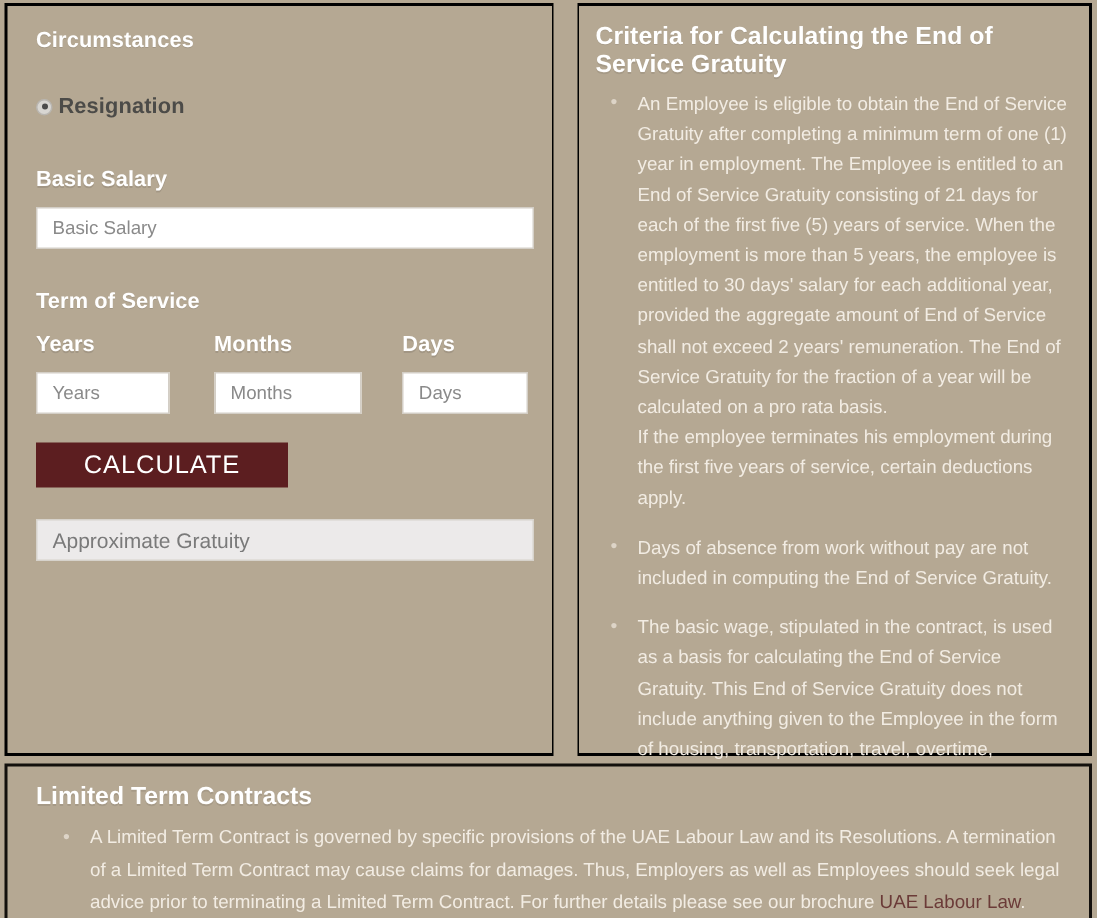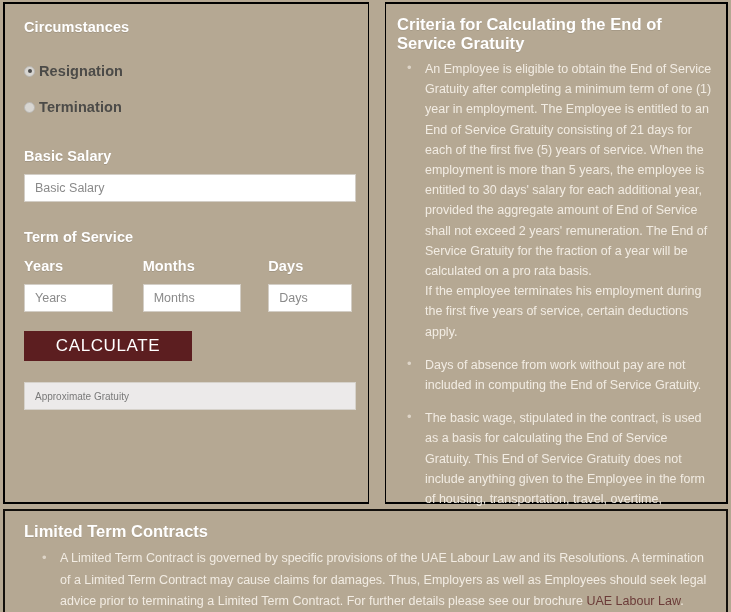--- a/index.html
+++ b/index.html
@@ -156,21 +156,21 @@
 
   
   .result-input {
     box-sizing: border-box;
     width: 332px;
     height: 28px;
     background: #eceaea;
     border: 1px solid #d6d2cb;
     color: #7a7a7a;
     font-family: "Liberation Sans", sans-serif;
-    font-size: 10px;
+    font-size: 14px;
     padding: 0 10px;
     outline: none;
     display: block;
   }
   .result-input::placeholder { color: #7a7a7a; opacity: 1; }
 
   
   .criteria-title {
     color: #ffffff;
     font-size: 16.5px;
@@ -265,24 +265,20 @@
 
       <div class="field-label">Circumstances</div>
 
       <div class="section-gap-1"></div>
 
       <div class="radio-row">
         <span class="radio-dot checked"></span>
         <span class="radio-label">Resignation</span>
       </div>
 
-      <div class="radio-row">
-        <span class="radio-dot"></span>
-        <span class="radio-label">Termination</span>
-      </div>
 
       <div class="section-gap-2"></div>
 
       <div class="field-label">Basic Salary</div>
 
       <div class="section-gap-4"></div>
 
       <input class="text-input input-full" type="text" placeholder="Basic Salary" style="">
 
       <div class="section-gap-1"></div>

